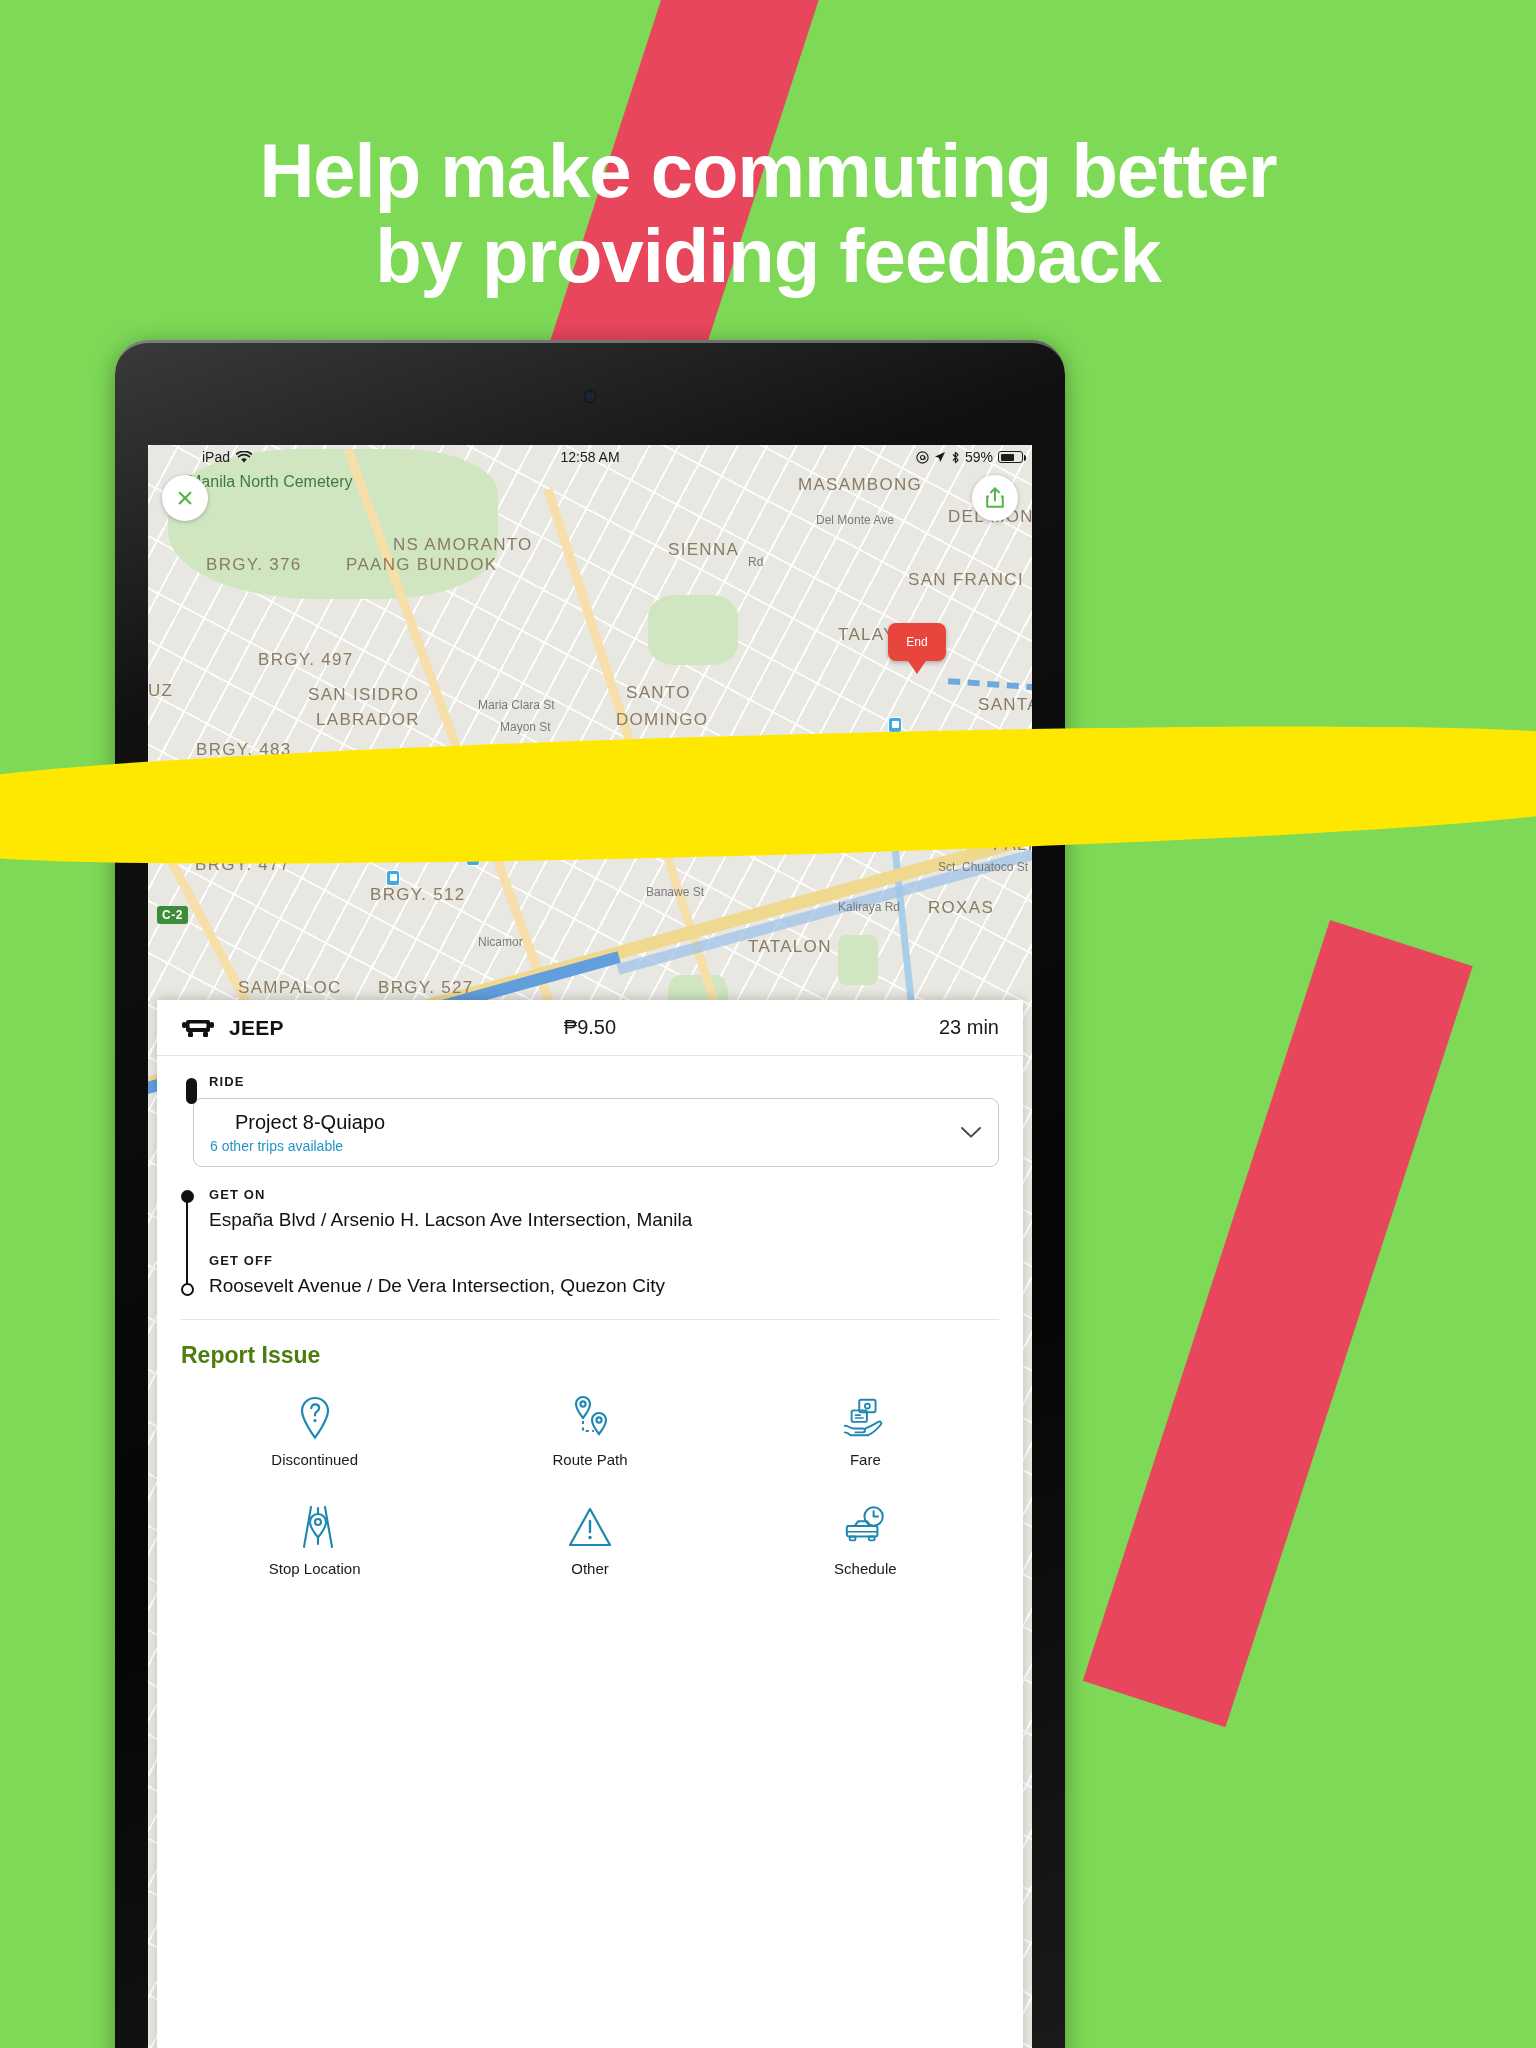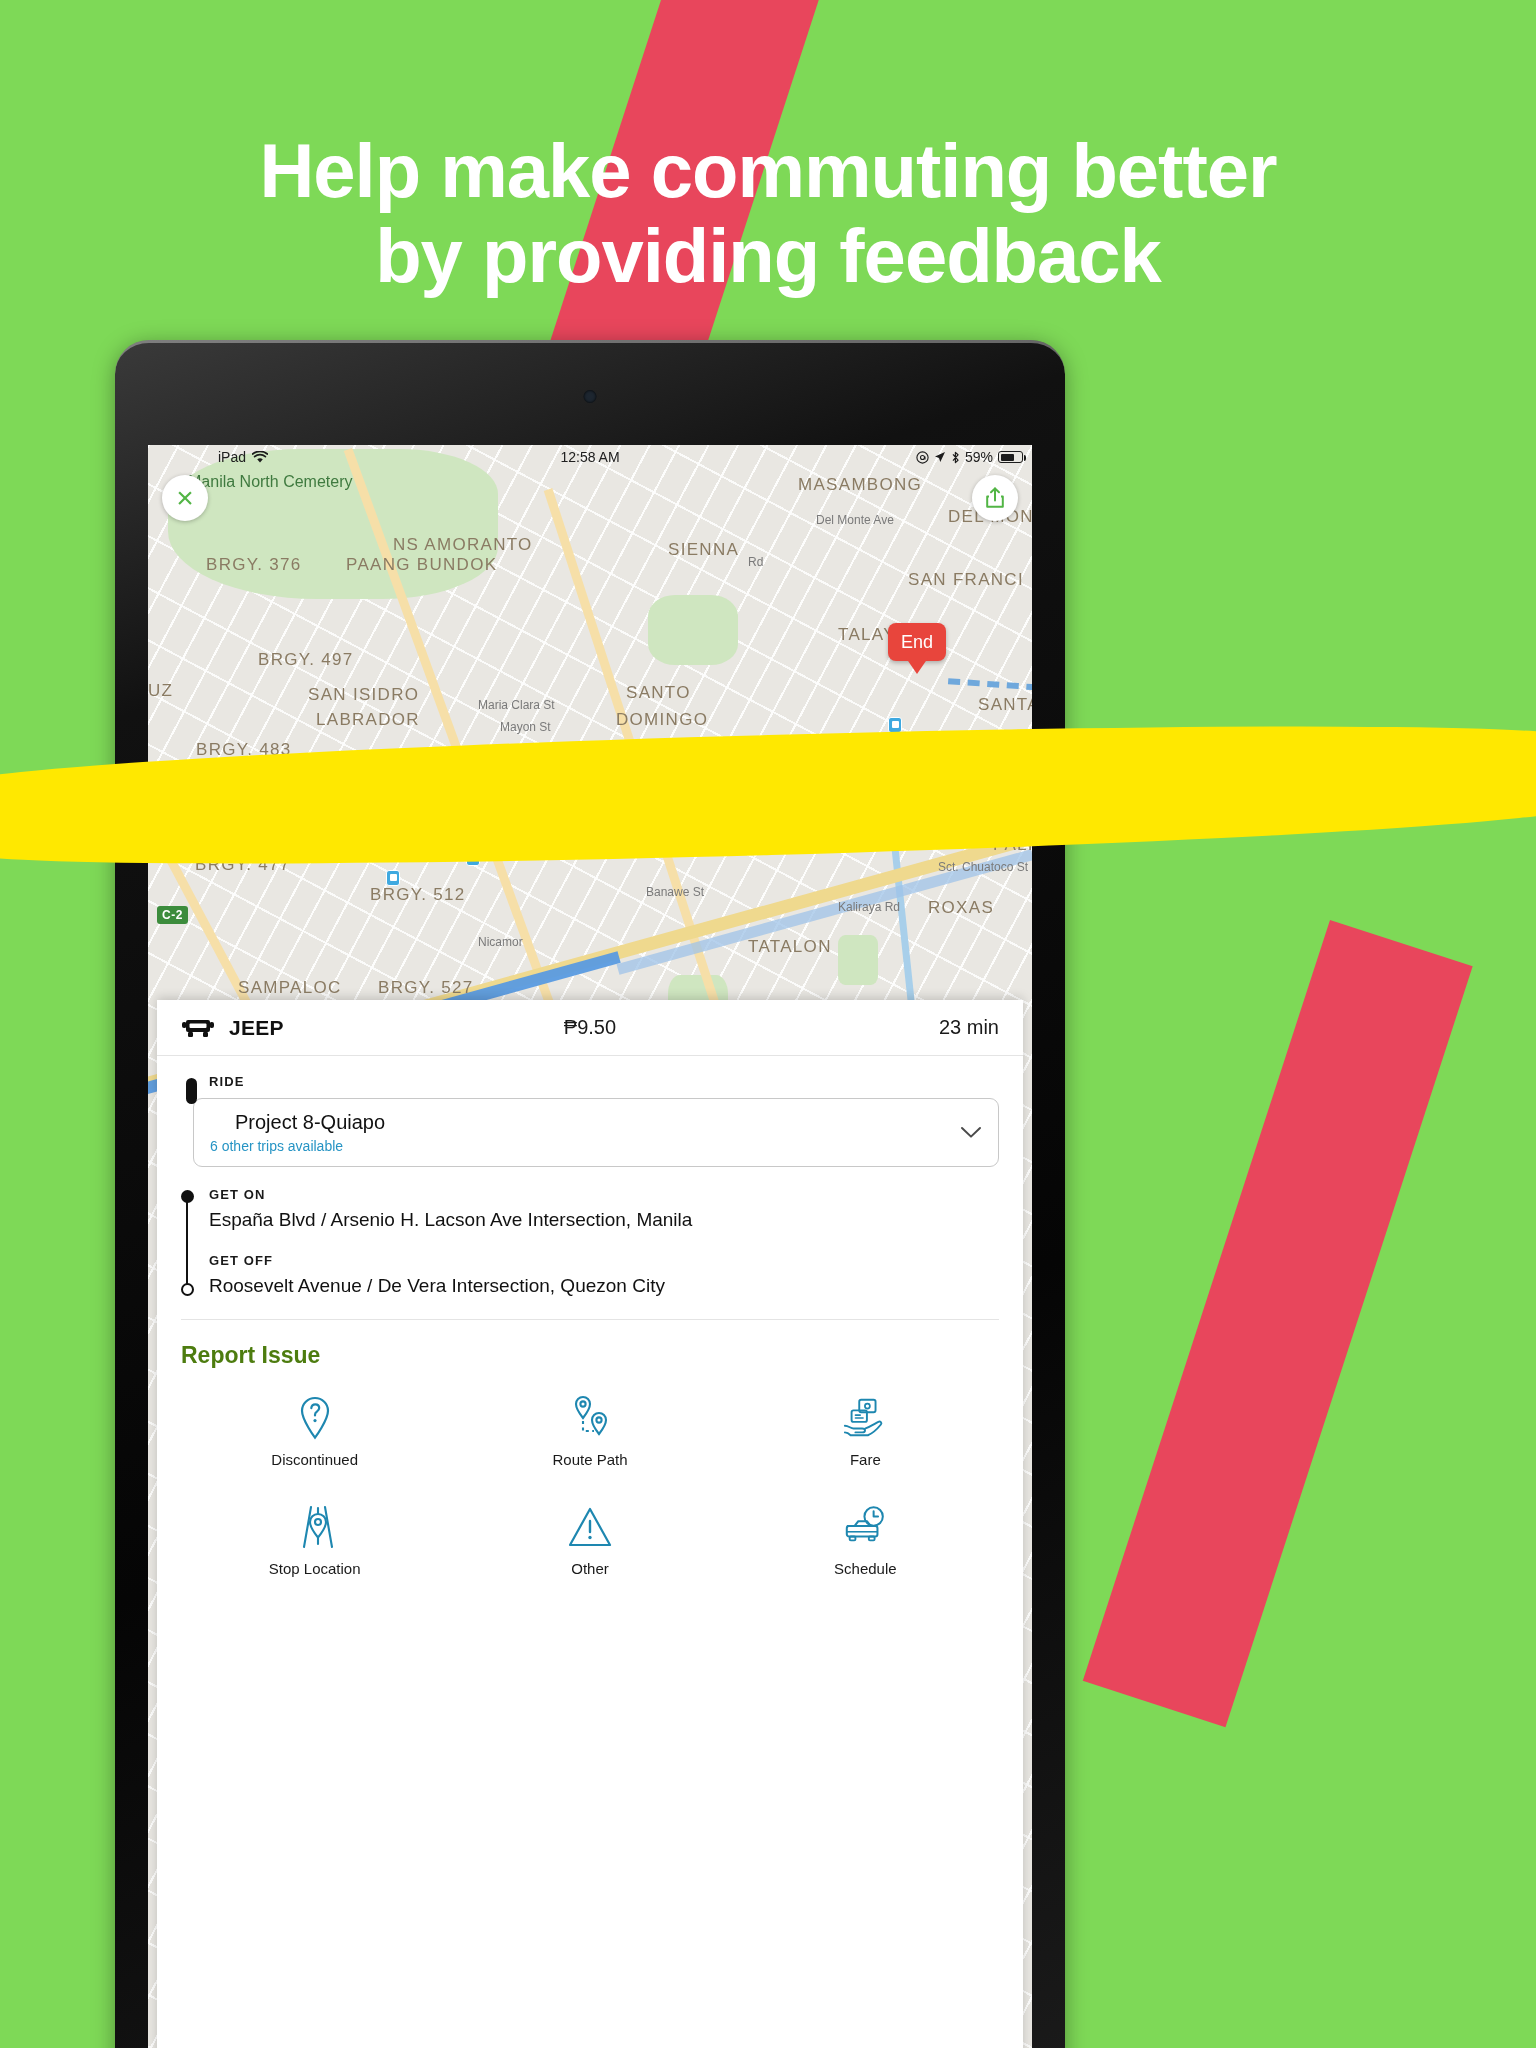--- a/index.html
+++ b/index.html
@@ -80,21 +80,21 @@
     overflow: hidden;
   }
 
   
   .statusbar {
     position: absolute; top: 0; left: 0; width: 884px; height: 24px;
     display: flex; align-items: center;
     font-size: 14px; color: #202020;
     z-index: 12;
   }
-  .sb-left { position:absolute; left: 25px; display:flex; align-items:center; gap: 6px; padding-left: 45px;}
+  .sb-left { position:absolute; left: 9px; display:flex; align-items:center; gap: 6px; padding-left: 45px;}
   .sb-center { position:absolute; left: 0; width: 884px; text-align:center; font-size:14px;}
   .sb-right { position:absolute; right: 9px; display:flex; align-items:center; gap: 5px; font-size:14px;}
   .batt {
     width: 25px; height: 12px; border: 1.4px solid #1c1c1c; border-radius: 3px;
     position: relative; display: inline-block;
   }
   .batt::after{
     content:""; position:absolute; right:-4px; top:3px; width:2px;height:6px;
     background:#1c1c1c; border-radius:0 2px 2px 0;
   }
@@ -196,21 +196,21 @@
     position:absolute; width: 14px; height: 16px; background:#3FA9E0;
     border-radius: 3px; border: 1.5px solid #fff;
   }
   .busstop::after {
     content:""; position:absolute; left:3px; top:3px; width:7px;height:7px;
     background:#fff; border-radius:1px;
   }
   .endpin {
     position:absolute; left: 740px; top: 178px;
     width: 58px; height: 38px; background:#E8453C; border-radius: 8px;
-    color:#fff; font-size:18px; display:flex; align-items:center; justify-content:center;
+    color:#fff; font-size:12px; display:flex; align-items:center; justify-content:center;
     box-shadow: 0 2px 4px rgba(0,0,0,.25);
   }
   .endpin::after{
     content:""; position:absolute; left:50%; bottom:-13px; transform:translateX(-50%);
     border-left: 11px solid transparent; border-right: 11px solid transparent;
     border-top: 16px solid #E8453C;
   }
   .jeepmarker {
     position:absolute; left: 18px; top: 1000px;
     width: 54px; height: 54px; border-radius: 50%;

